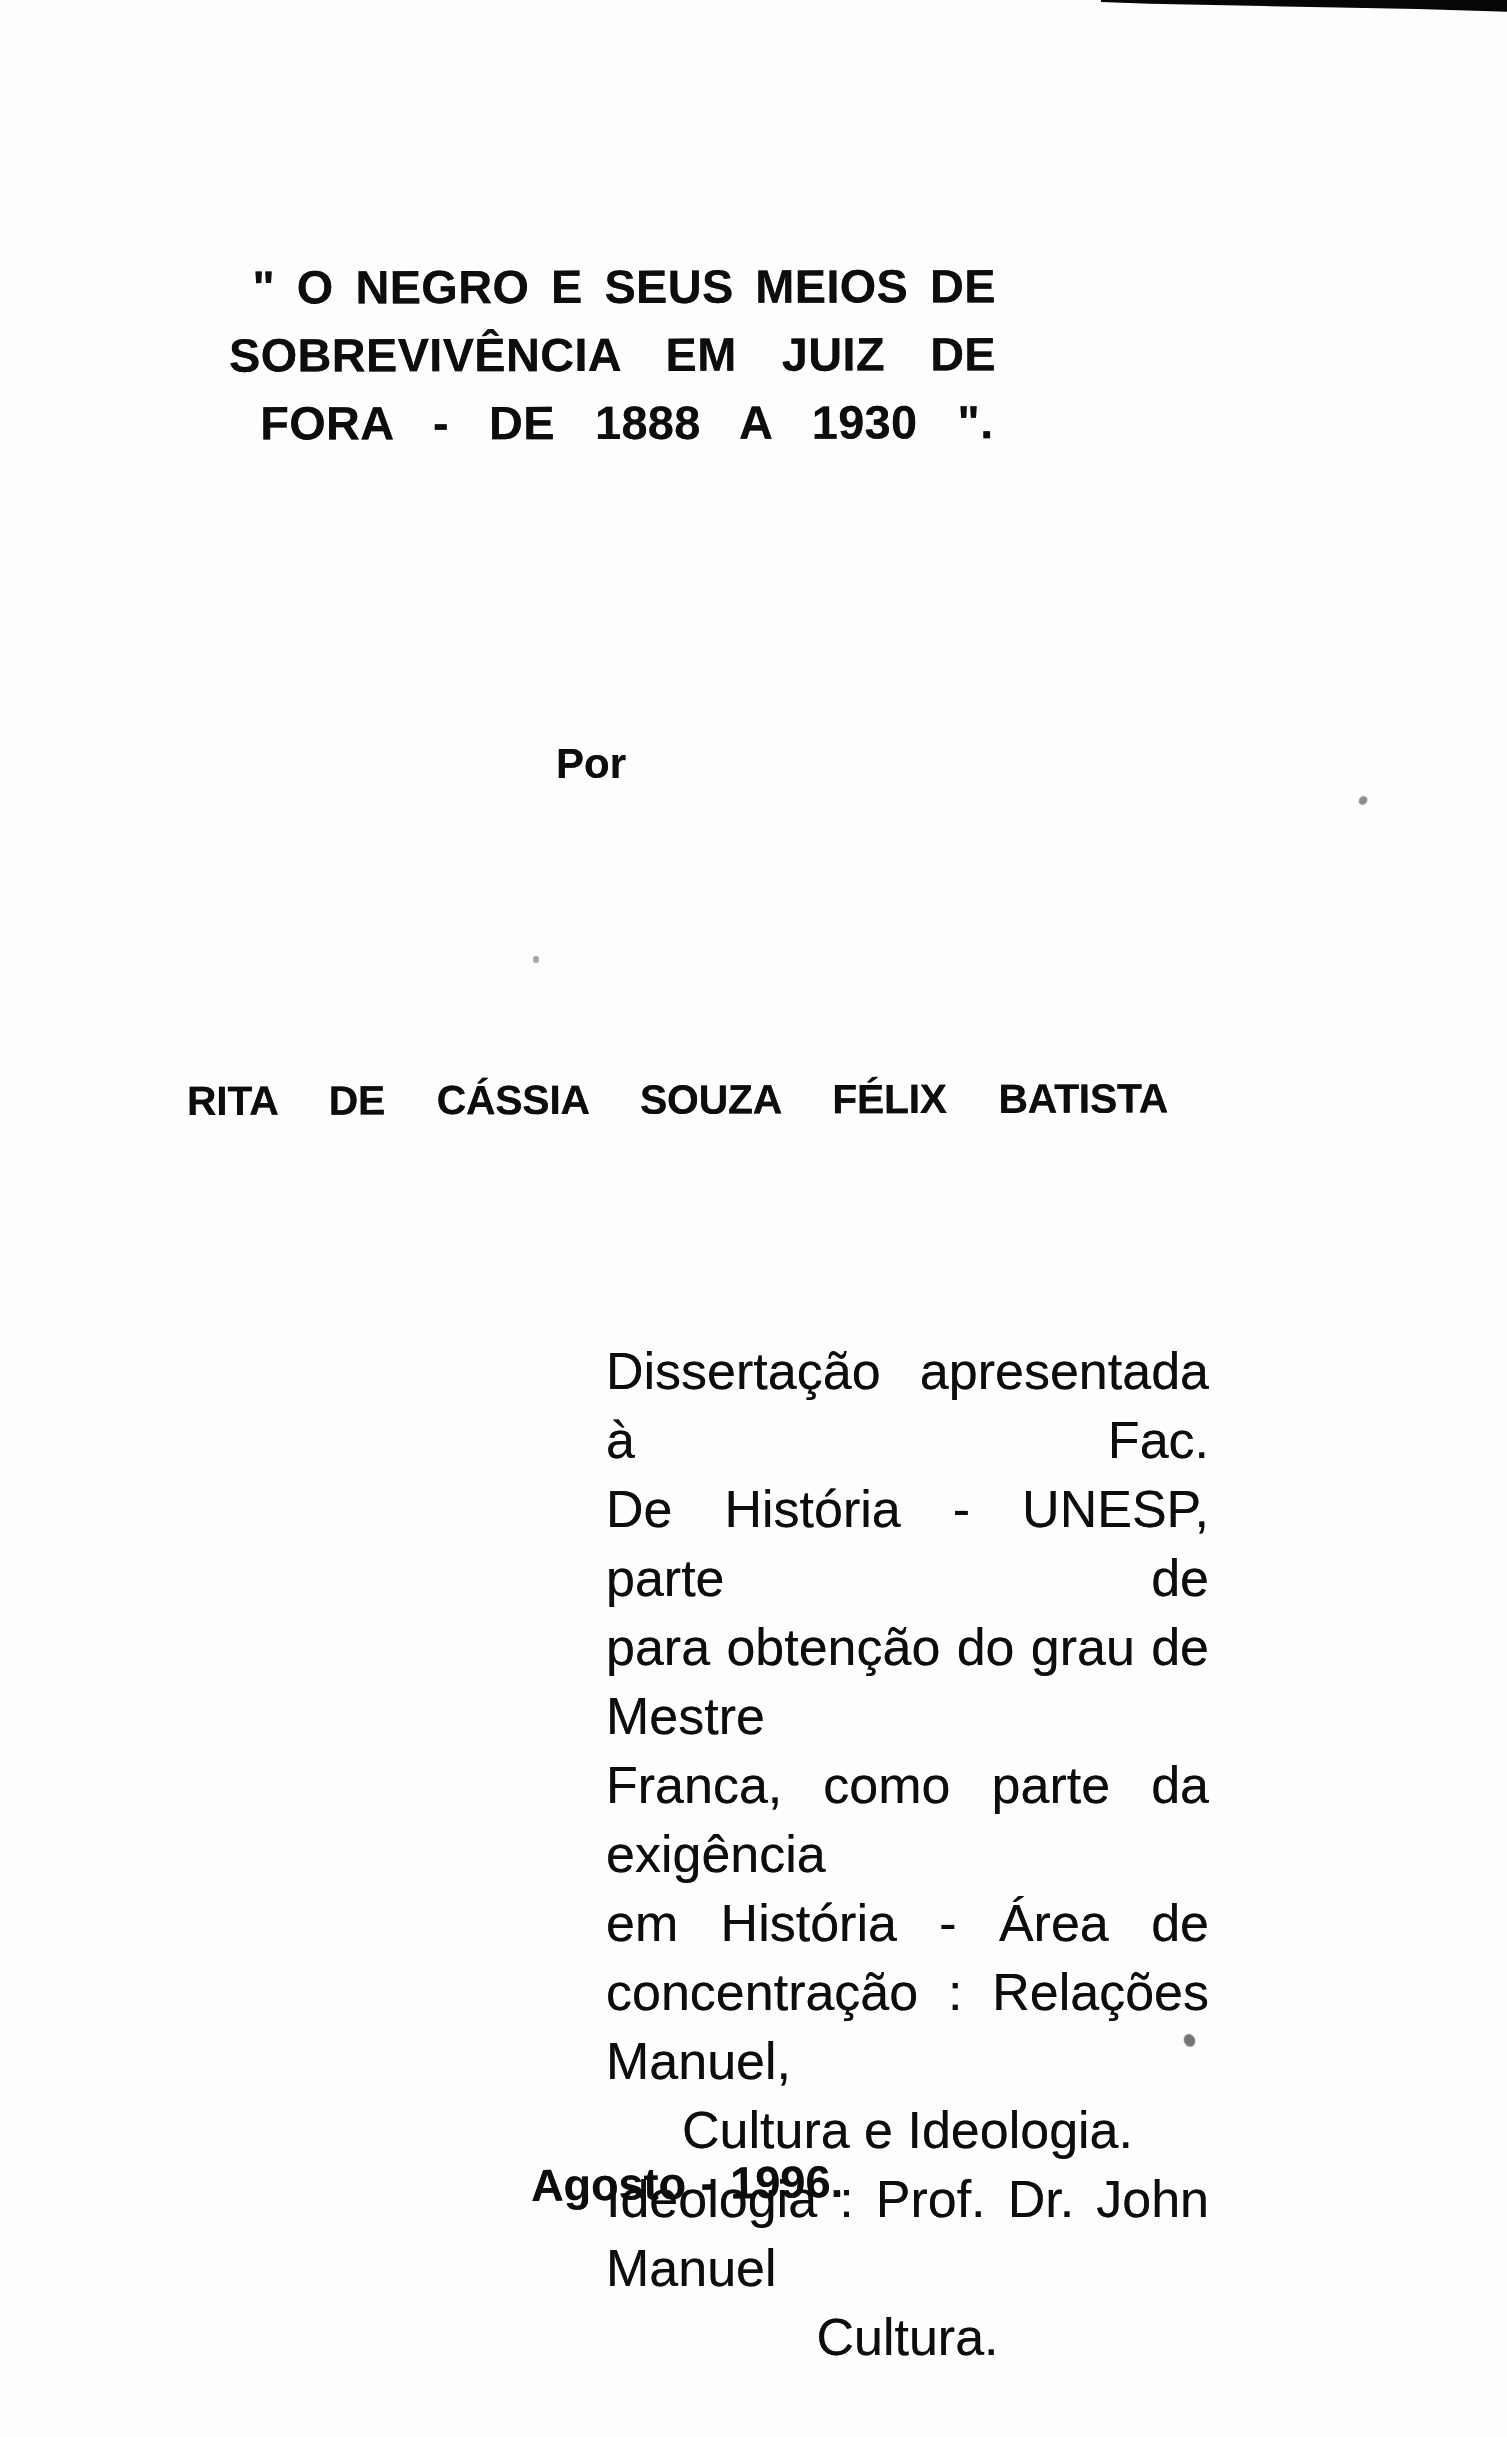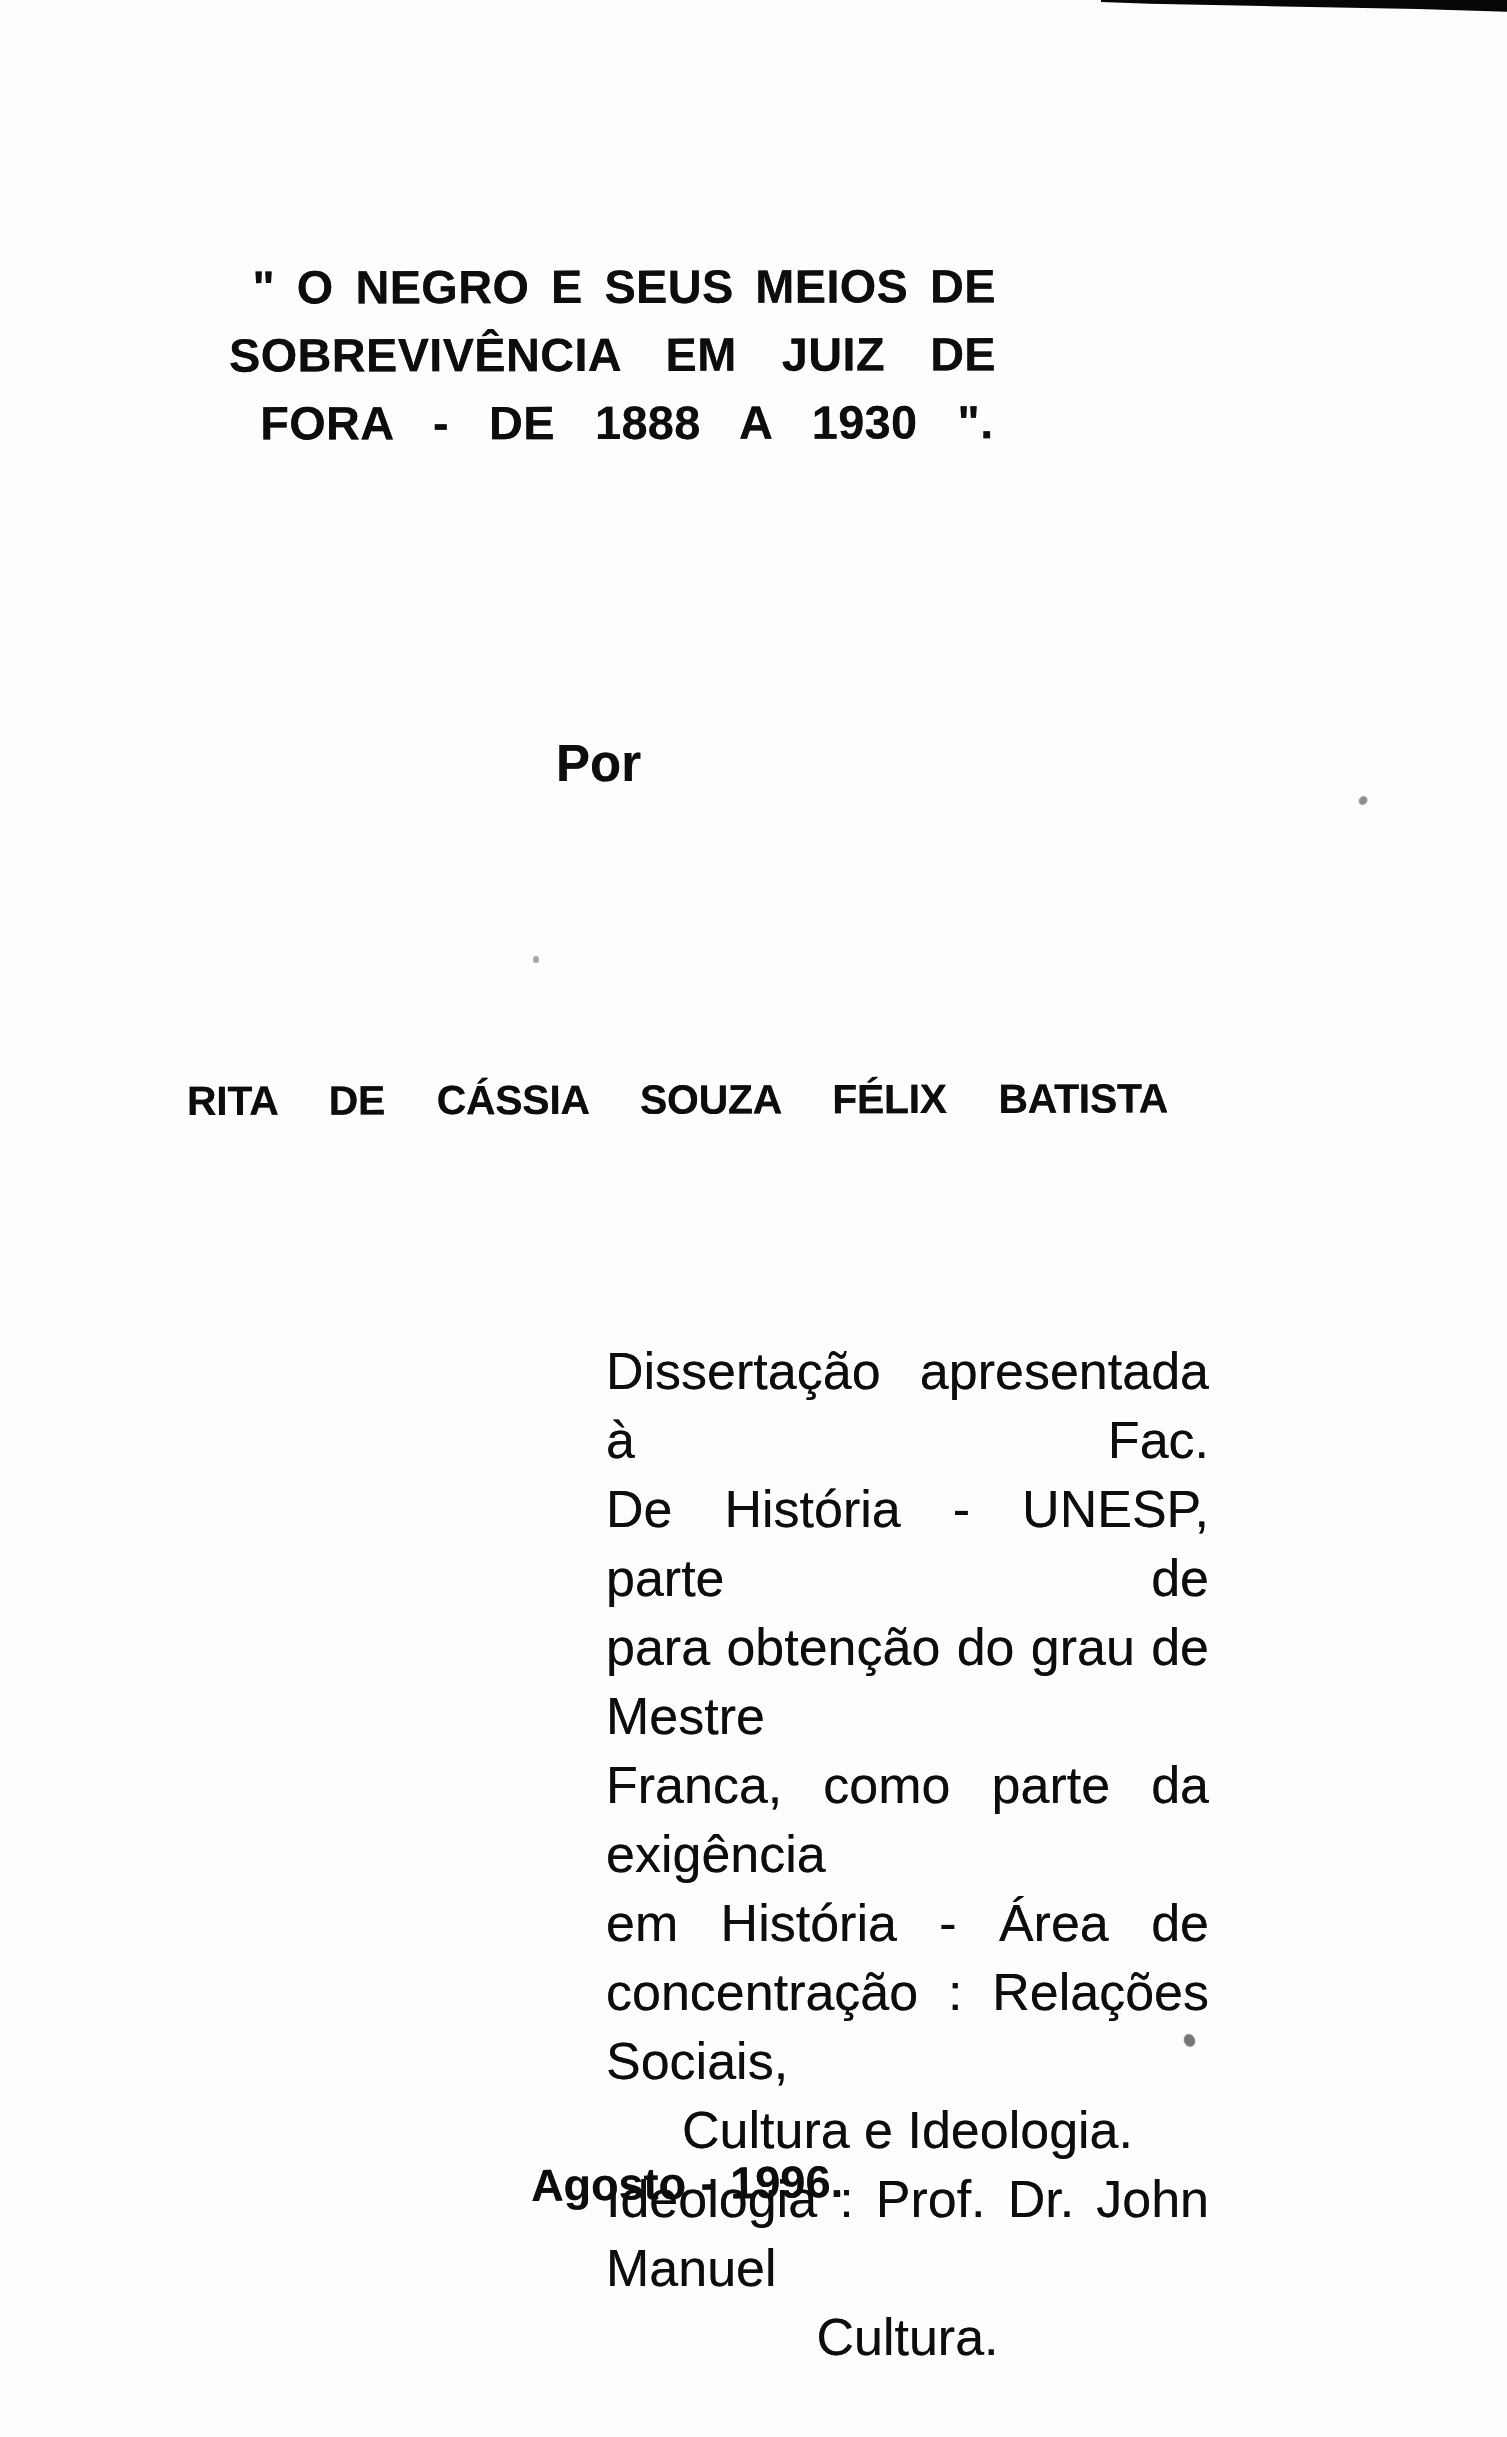--- a/index.html
+++ b/index.html
@@ -16,21 +16,21 @@
   .title-block{
     position:absolute;left:229px;top:253px;width:767px;
     font-weight:700;font-size:47px;line-height:68px;letter-spacing:0.3px;
     transform:rotate(-0.1deg);
   }
   .title-block .l1{padding-left:23.6px;}
   .title-block .l3{padding-left:31px;padding-right:2.6px;}
 
   .byline{
     position:absolute;left:556px;top:741px;
-    font-weight:700;font-size:51px;line-height:46px;
+    font-weight:700;font-size:42px;line-height:46px;
   }
 
   .author-line{
     position:absolute;left:187px;top:1078px;width:981px;
     font-weight:700;font-size:41px;line-height:47px;letter-spacing:-0.3px;
     transform:rotate(-0.15deg);transform-origin:left center;
   }
 
   .note-block{
     position:absolute;left:606px;top:1337px;width:603px;
@@ -69,21 +69,21 @@
   <div class="byline">Por</div>
 
   <div class="author-line jl">RITA DE CÁSSIA SOUZA FÉLIX BATISTA</div>
 
   <div class="note-block">
     <div class="jl">Dissertação apresentada à Fac.</div>
     <div class="jl">De História - UNESP, parte de</div>
     <div class="jl">para obtenção do grau de Mestre</div>
     <div class="jl">Franca, como parte da exigência</div>
     <div class="jl">em História - Área de</div>
-    <div class="jl">concentração : Relações Sociais,</div>
+    <div class="jl">concentração : Relações Manuel,</div>
     <div class="pl">Cultura e Ideologia.</div>
     <div class="jl">Ideologia : Prof. Dr. John Manuel</div>
     <div class="pl">Cultura.</div>
   </div>
 
   <div class="date-line jl">Agosto - 1996.</div>
 
   <div class="speck speck-1"></div>
   <div class="speck speck-2"></div>
   <div class="speck speck-3"></div>

